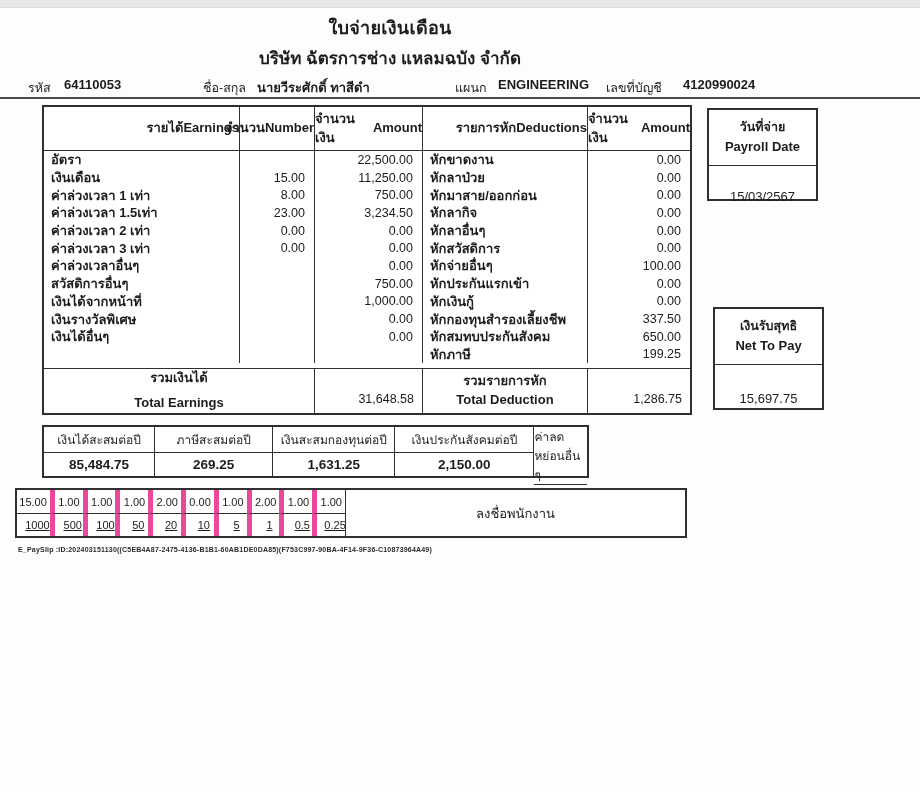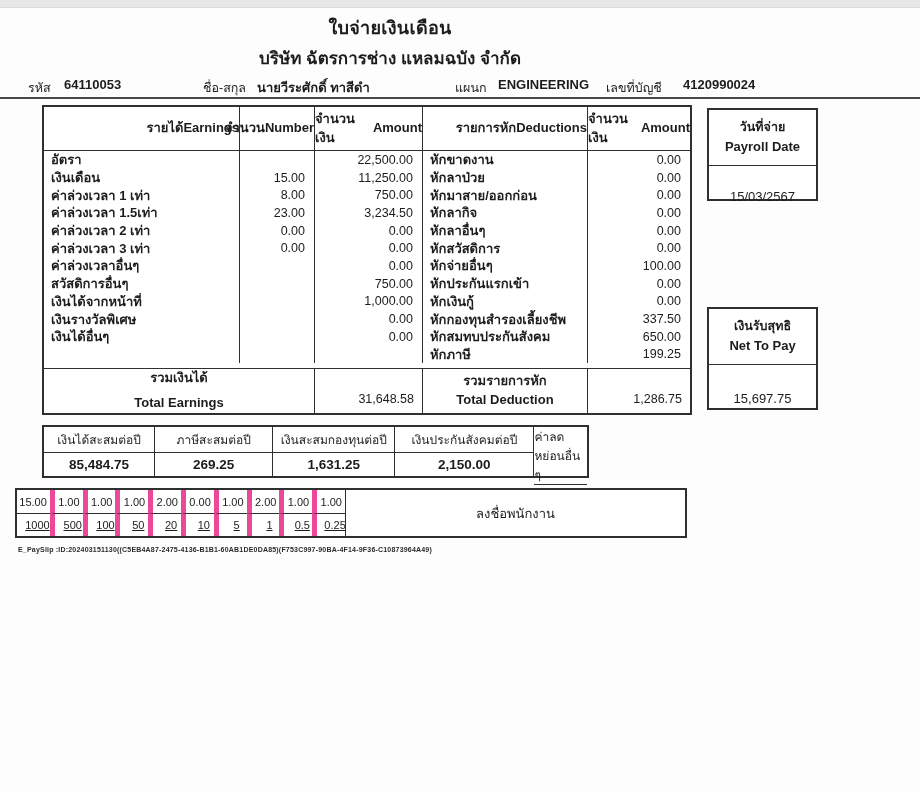--- a/index.html
+++ b/index.html
@@ -38,21 +38,21 @@
   #mt-totals { height:45px; border-top:1.5px solid #2f2f2f; }
   .tcell { display:flex; flex-direction:column; justify-content:center; align-items:center; line-height:1.45; }
   .t-th { font-size:13px; font-weight:bold; }
   .t-en { font-size:13px; font-weight:bold; }
   .tnum { display:flex; align-items:flex-end; justify-content:flex-end; padding:0 8px 7px 0; font-size:12.5px; }
   .w12 { width:270px;justify-content:space-between; }
 
   
   .side-box { left:707px; width:111px; border:2px solid #2f2f2f; background:#fff; display:flex; flex-direction:column;gap:23px; }
   #paydate-box { top:108px; height:93px; }
-  #net-box { top:307px; height:103px; }
+  #net-box { top:307px; height:103px;margin-left:6px; }
   .sb-head { border-bottom:1.5px solid #2f2f2f; display:flex; flex-direction:column; justify-content:center; align-items:center; line-height:1.6; flex:0 0 56px; }
   .sb-th { font-size:12.5px; font-weight:bold; }
   .sb-en { font-size:13px; font-weight:bold; }
   .sb-val { flex:1; display:flex; align-items:center; justify-content:center; font-size:13px; }
 
   
   #yearly-table { left:42px; top:425px; width:547px; height:53px; border:2px solid #2f2f2f; display:flex; background:#fff; }
   .ycol { display:flex; flex-direction:column; }
   .ycol + .ycol { border-left:1.5px solid #2f2f2f; }
   .ylabel { flex:0 0 26px; border-bottom:1.5px solid #2f2f2f; display:flex; align-items:center; justify-content:center; font-size:12px; }

